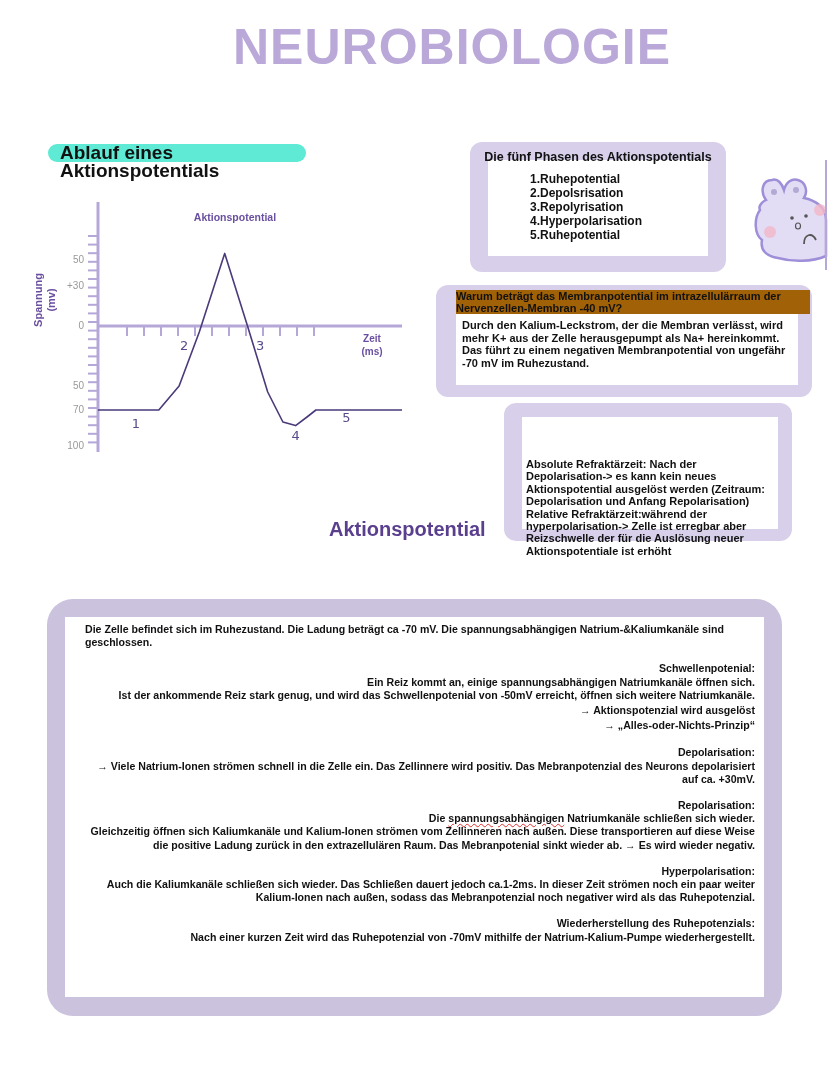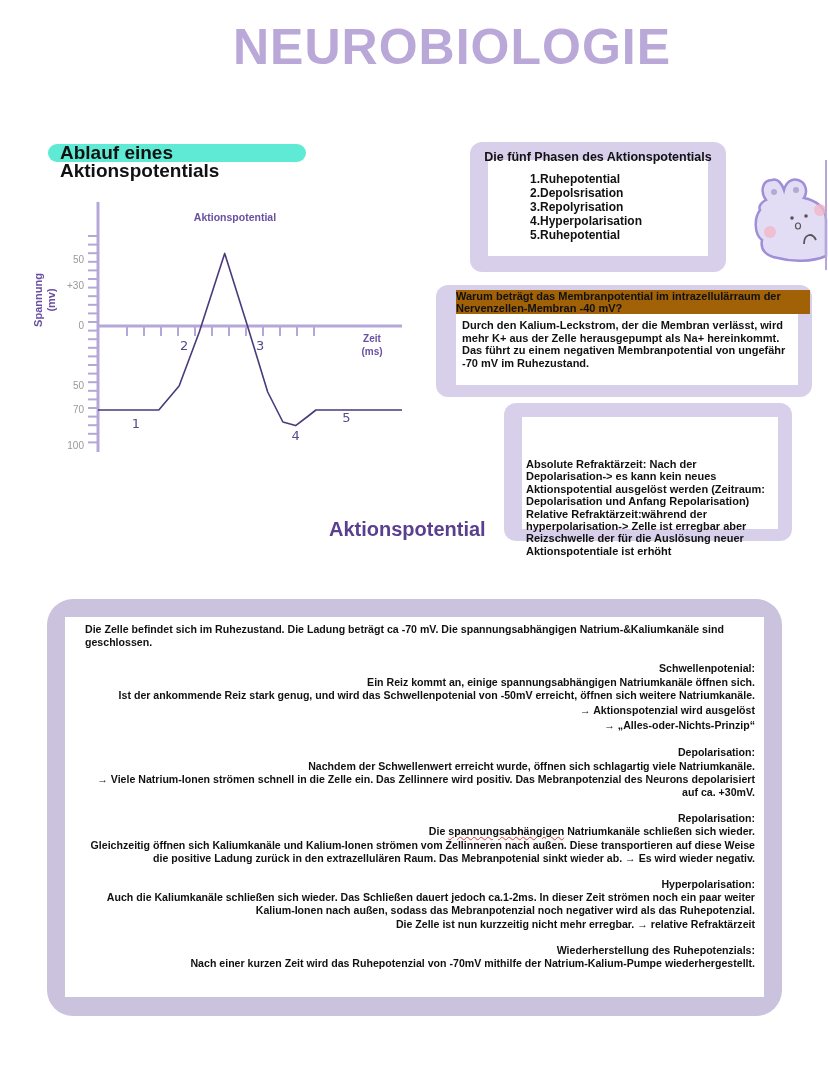--- a/index.html
+++ b/index.html
@@ -196,34 +196,32 @@
       <p class="para">
         <span class="line">Schwellenpotenial:</span>
         <span class="line">Ein Reiz kommt an, einige spannungsabhängigen Natriumkanäle öffnen sich.</span>
         <span class="line">Ist der ankommende Reiz stark genug, und wird das Schwellenpotenial von -50mV erreicht, öffnen sich weitere Natriumkanäle.</span>
         <span class="line" style="margin-top:2px">→ Aktionspotenzial wird ausgelöst</span>
         <span class="line" style="margin-top:2px">→ „Alles-oder-Nichts-Prinzip“</span>
       </p>
 
       <p class="para" style="margin-top:14px">
         <span class="line">Depolarisation:</span>
-        <span class="line">Nachdem der Schwellenwert erreicht wurde, öffnen sich schlagartig viele Natriumkanäle.</span>
         <span class="line">→ Viele Natrium-Ionen strömen schnell in die Zelle ein. Das Zellinnere wird positiv. Das Mebranpotenzial des Neurons depolarisiert auf ca. +30mV.</span>
       </p>
 
       <p class="para">
         <span class="line">Repolarisation:</span>
         <span class="line"><span>Die </span><span class="squiggle">spannungsabhängigen</span><span> Natriumkanäle schließen sich wieder.</span></span>
         <span class="line">Gleichzeitig öffnen sich Kaliumkanäle und Kalium-Ionen strömen vom Zellinneren nach außen. Diese transportieren auf diese Weise die positive Ladung zurück in den extrazellulären Raum. Das Mebranpotenial sinkt wieder ab. → Es wird wieder negativ.</span>
       </p>
 
       <p class="para">
         <span class="line">Hyperpolarisation:</span>
         <span class="line">Auch die Kaliumkanäle schließen sich wieder. Das Schließen dauert jedoch ca.1-2ms. In dieser Zeit strömen noch ein paar weiter Kalium-Ionen nach außen, sodass das Mebranpotenzial noch negativer wird als das Ruhepotenzial.</span>
-        <span class="line">Die Zelle ist nun kurzzeitig nicht mehr erregbar. → relative Refraktärzeit</span>
       </p>
 
       <p class="para">
         <span class="line">Wiederherstellung des Ruhepotenzials:</span>
         <span class="line">Nach einer kurzen Zeit wird das Ruhepotenzial von -70mV mithilfe der Natrium-Kalium-Pumpe wiederhergestellt.</span>
       </p>
     </div>
   </div>
 </div>
 

